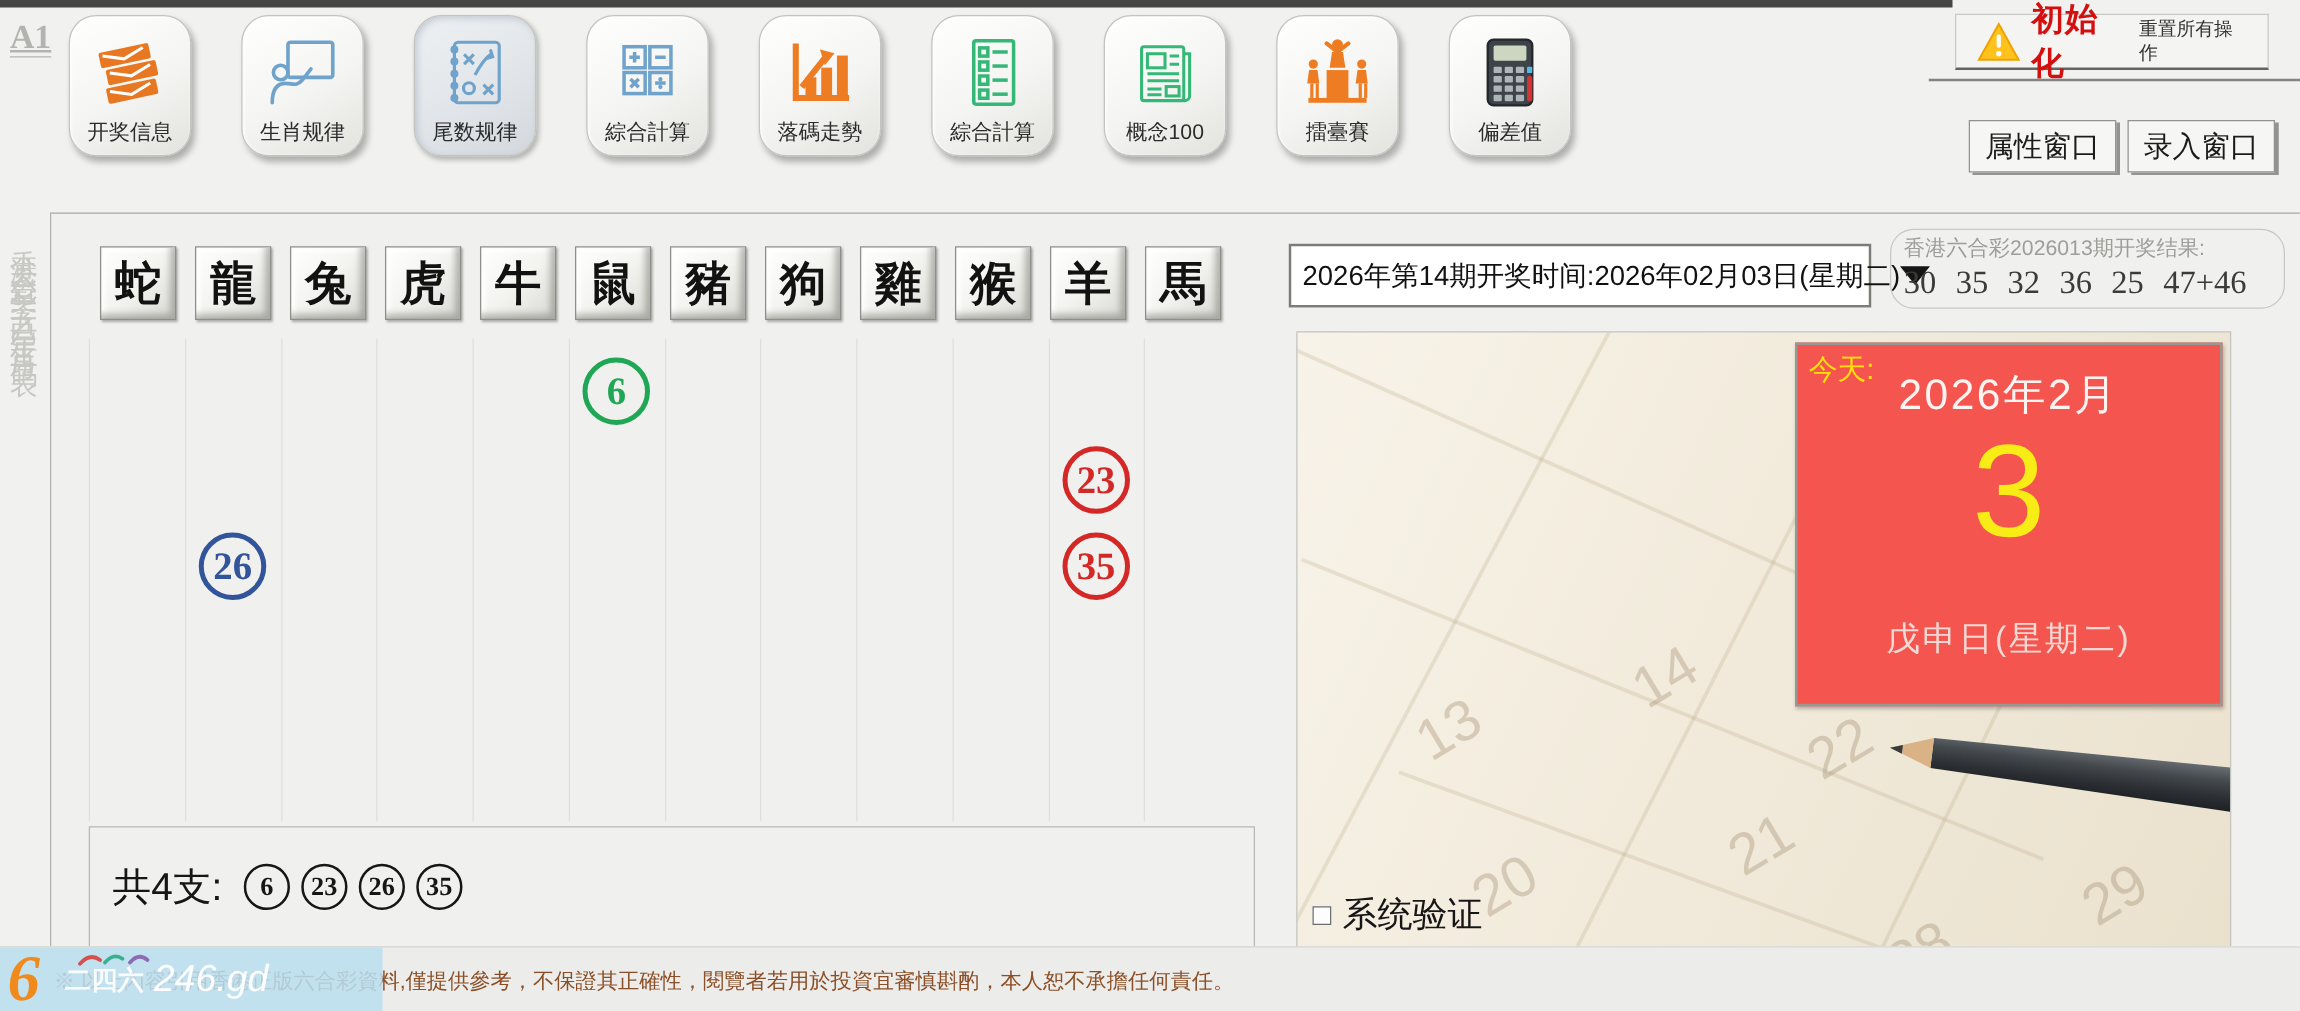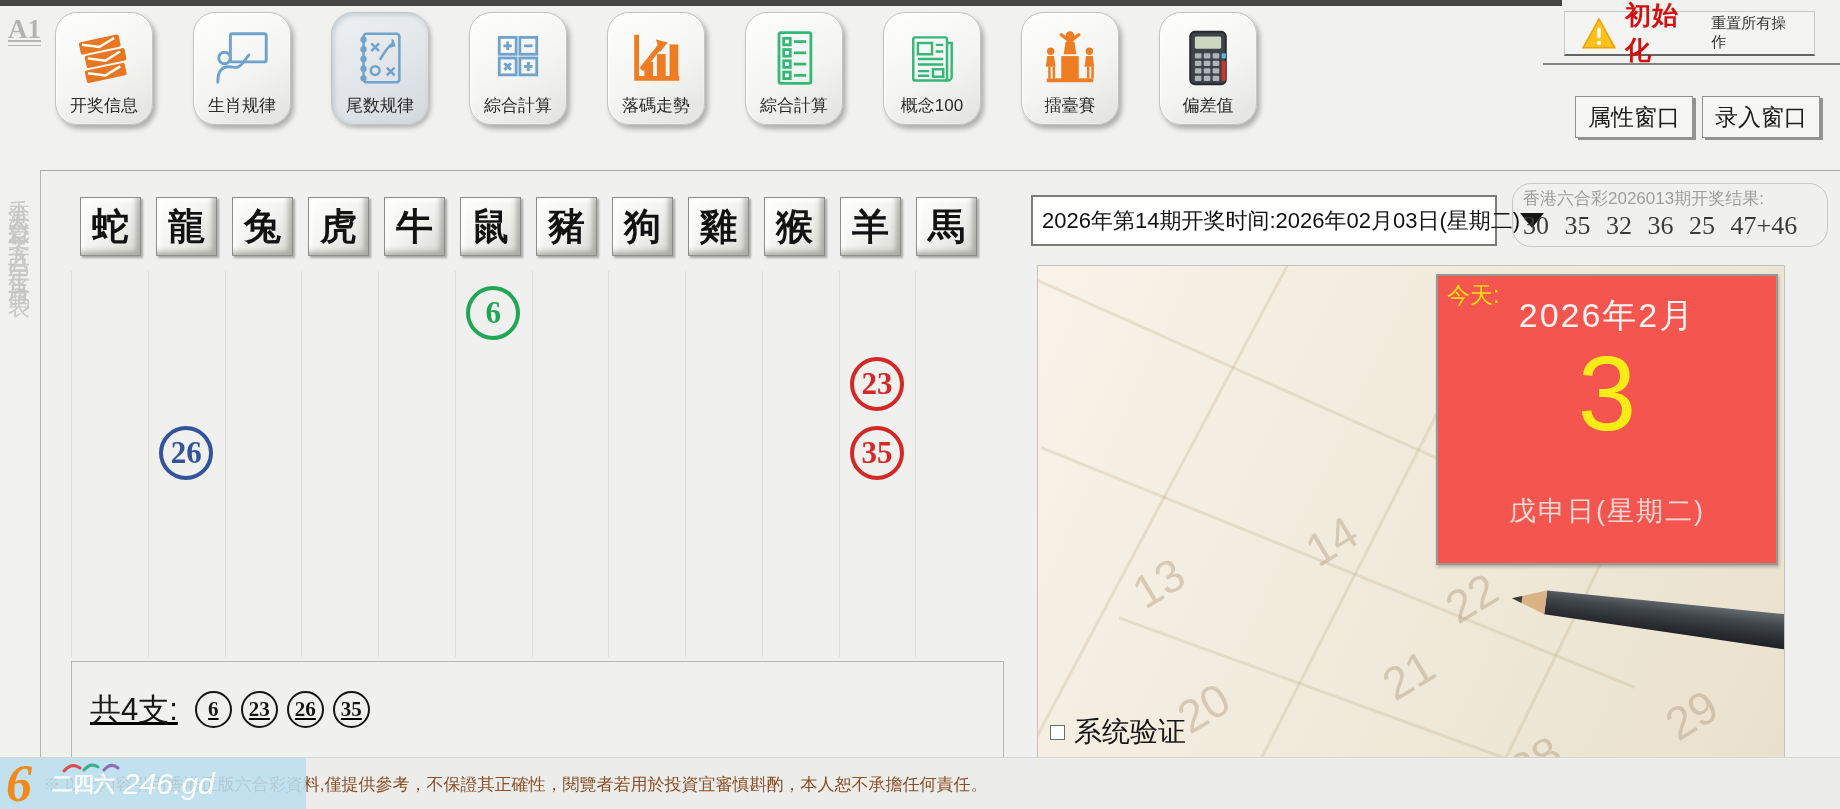--- a/index.html
+++ b/index.html
@@ -59,21 +59,21 @@
 
   
   .grid { position:absolute; left:30px; top:100px; width:921px; height:386px; display:flex; }
   .grid-col { flex:1; border-left:1px solid #dededa; }
   .grid-col:last-child { border-right:1px solid #dededa; }
   .chart-mark { position:absolute; width:54px; height:54px; border-radius:50%; border:4px solid #333;
     display:flex; align-items:center; justify-content:center;
     font-family:"Liberation Serif",serif; font-size:31px; font-weight:bold; }
 
   .summary-box { position:absolute; left:30px; top:490px; width:933px; height:97px; border:1px solid #b7b7b3;
-    display:flex; align-items:center; gap:9px; padding-left:18px;text-decoration:underline; }
+    display:flex; align-items:center; gap:9px; padding-left:18px; }
   .summary-label { font-size:31px; color:#161616; margin-right:8px; }
   .summary-circle { width:37px; height:37px; border-radius:50%; border:2.5px solid #161616; color:#161616;
     display:flex; align-items:center; justify-content:center; font-size:21px; font-weight:bold; font-family:"Liberation Serif",serif; }
 
   
   .calendar-panel { position:absolute; left:996px; top:94px; width:748px; height:499px; border:1px solid #c2c2be;
     background:linear-gradient(115deg,#f8f3e9 0%,#f2ebdc 45%,#eae1cd 100%); overflow:hidden; }
   .cal-line { position:absolute; background:rgba(190,172,140,.28); }
   .faint-num { position:absolute; font-size:46px; color:rgba(165,145,115,.38); transform:rotate(-31deg); font-family:"Liberation Sans",sans-serif; }
 

